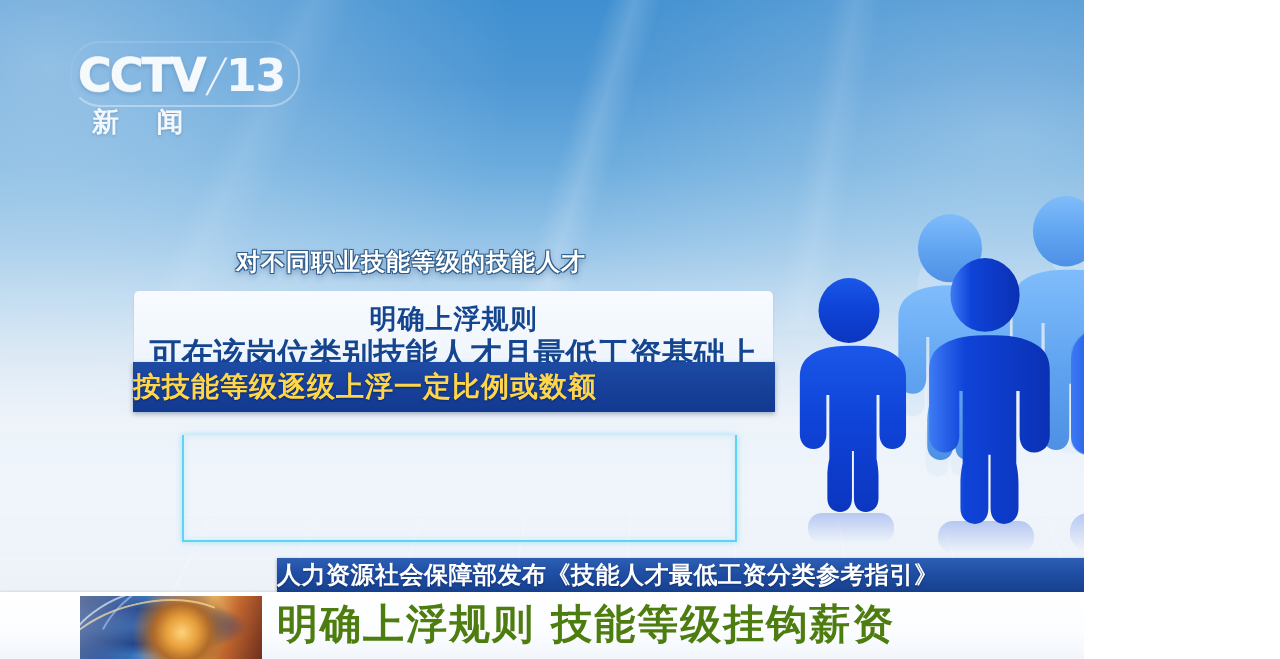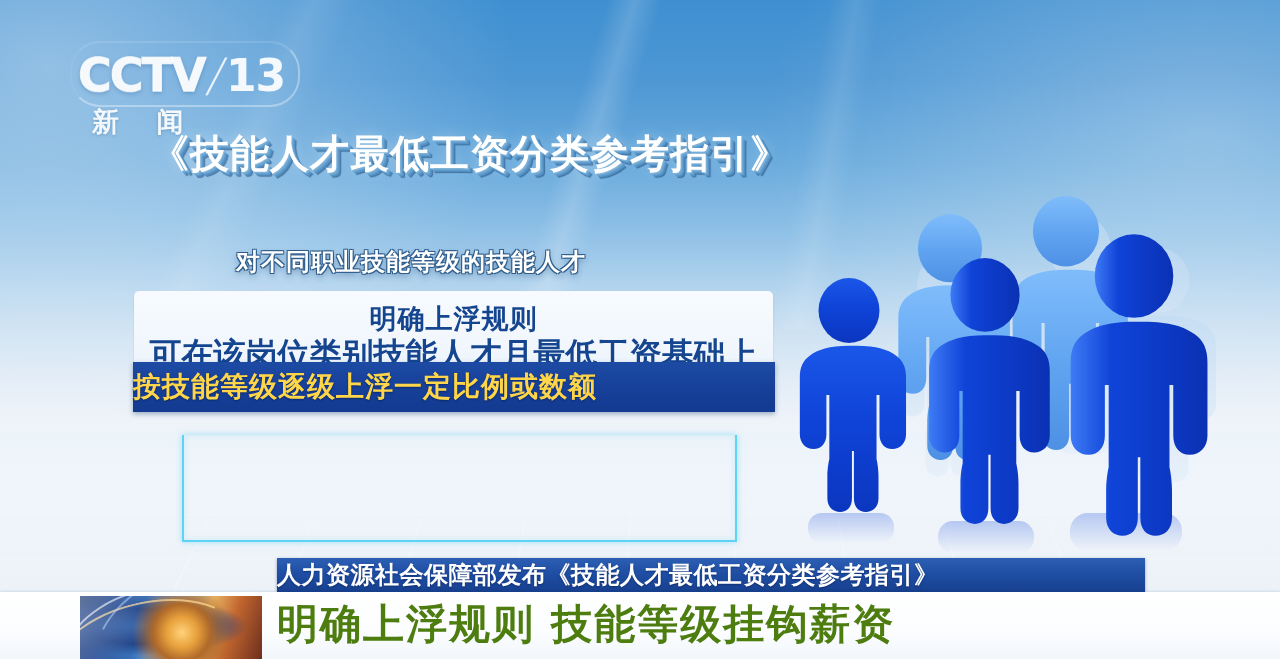--- a/index.html
+++ b/index.html
@@ -1,21 +1,21 @@
 <!DOCTYPE html>
 <html><head>
 <meta charset="utf-8">
 <style>
   html,body{margin:0;padding:0;}
   body{
     width:1280px;height:659px;overflow:hidden;
     font-family:"DejaVu Sans","Liberation Sans",sans-serif;
     background:#ffffff;
   }
-  #stage{position:relative;width:1280px;height:659px;overflow:hidden;}
+  #stage{position:relative;width:1084px;height:659px;overflow:hidden;}
 
   
   .bg-sky{
     position:absolute;left:0;top:0;width:1280px;height:659px;
     background:linear-gradient(180deg,
       #3f8fd0 0%,
       #4d97d4 12%,
       #6aabdd 25%,
       #92c2e7 36%,
       #b9d7ef 45%,
@@ -233,21 +233,20 @@
       <div class="logo-ring"></div>
       <div class="logo-row">
         <span class="logo-cctv">CCTV</span>
         <span class="logo-slash">/</span>
         <span class="logo-13">13</span>
       </div>
     </div>
     <div class="logo-sub">新 闻</div>
   </div>
 
-  <div class="main-title">《技能人才最低工资分类参考指引》</div>
 
   <div class="sub-line">对不同职业技能等级的技能人才</div>
 
   <div class="panel">
     <div class="panel-l1">明确上浮规则</div>
     <div class="panel-l2">可在该岗位类别技能人才月最低工资基础上</div>
   </div>
 
   <div class="darkbar">
     <div class="darkbar-text">按技能等级逐级上浮一定比例或数额</div>

